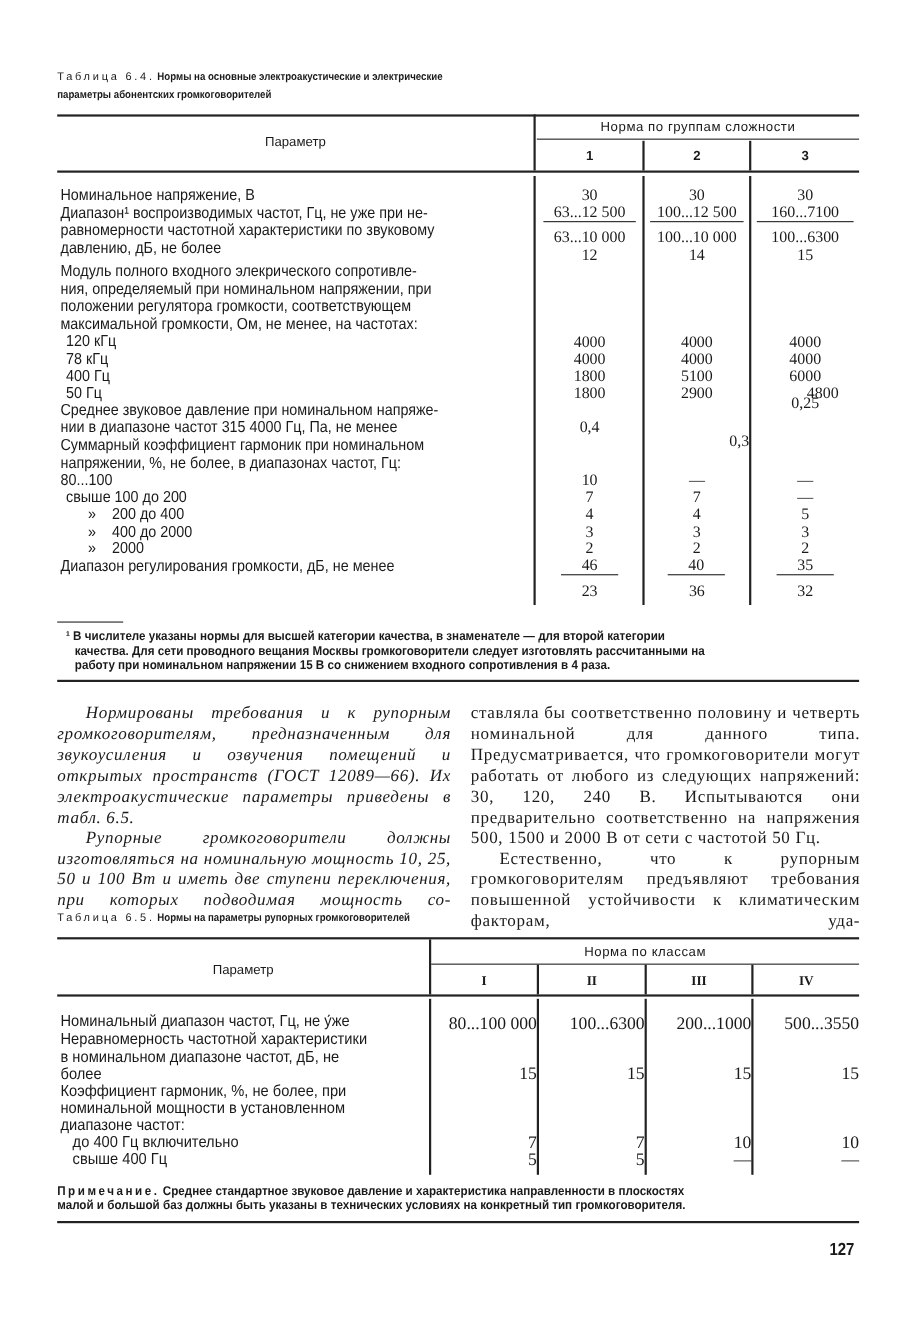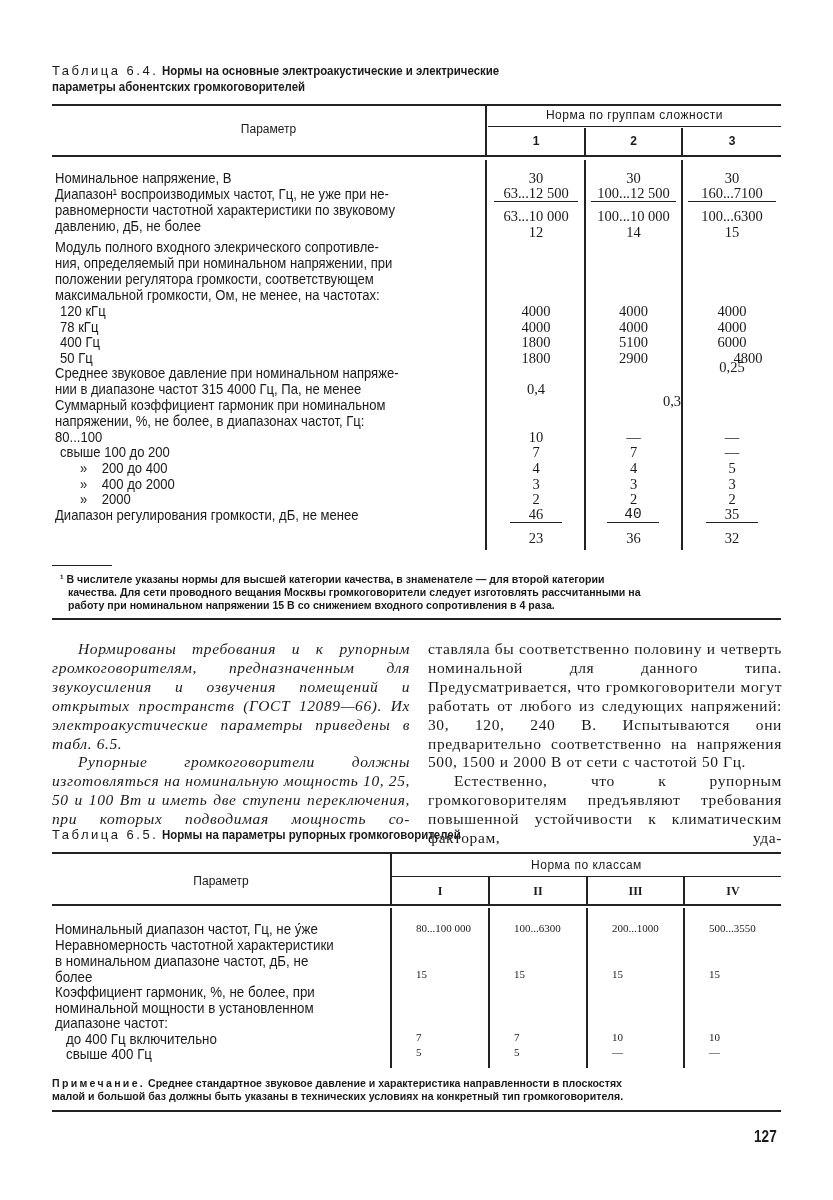--- a/index.html
+++ b/index.html
@@ -1,35 +1,35 @@
 <!DOCTYPE html>
 <html><head>
 <meta charset="utf-8">
 <style>
   html, body { margin: 0; padding: 0; }
   body {
     width: 833px; height: 1200px; background: #ffffff; position: relative; overflow: hidden;
     font-family: "Liberation Serif", "DejaVu Serif", serif; color: #1a1a1a;
   }
   .abs { position: absolute; white-space: nowrap; }
-  .cap { font-family: "Liberation Sans", "DejaVu Sans", sans-serif; font-size: 13px; line-height: 16px; }
+  .cap { font-family: "Liberation Sans", "DejaVu Sans", sans-serif; font-size: 10px; line-height: 16px; }
   .cap .sp { letter-spacing: 2.5px; font-weight: normal; }
   .cap b { font-weight: bold; transform: scaleX(0.88); display: inline-block; transform-origin: left; }
   .hline { position: absolute; background: #222; }
   .vline { position: absolute; background: #222; width: 1.5px; }
   .th { font-family: "Liberation Sans", "DejaVu Sans", sans-serif; font-size: 12px; text-align: center; position: absolute; }
   .param { font-family: "Liberation Sans", "DejaVu Sans", sans-serif; font-size: 14.5px; line-height: 15.4px; position: absolute; left: 55px; transform: scaleX(0.9); transform-origin: left; white-space: nowrap; }
   .cell { font-family: "Liberation Serif", "DejaVu Serif", serif; font-size: 14.5px; position: absolute; text-align: center; line-height: 15.4px; }
   .frac { border-bottom: 1.5px solid #222; }
   .foot { font-family: "Liberation Sans", "DejaVu Sans", sans-serif; font-size: 11.5px; line-height: 13.4px; position: absolute; transform: scaleX(0.92); transform-origin: left; white-space: nowrap; font-weight: bold; }
   .body-text { font-family: "Liberation Serif", "DejaVu Serif", serif; font-size: 15.5px; line-height: 18.9px; position: absolute; text-align: justify; letter-spacing: 0.6px; }
   .body-text p { margin: 0; }
   .indent { text-indent: 26px; }
   .t5param { font-family: "Liberation Sans", "DejaVu Sans", sans-serif; font-size: 14.5px; line-height: 15.6px; position: absolute; left: 55px; width: 330px; transform: scaleX(0.92); transform-origin: left; white-space: nowrap; }
-  .t5cell { font-family: "Liberation Serif", "DejaVu Serif", serif; font-size: 11px; position: absolute; text-align: left; margin-left: 24px; }
+  .t5cell { font-family: "Liberation Serif", "DejaVu Serif", serif; font-size: 16px; position: absolute; text-align: right; }
 </style>
 </head>
 <body>
 
 <div>
   <div class="abs cap" style="left:52px; top:63px;">
     <span class="sp">Таблица 6.4.</span>
     <b>Нормы на основные электроакустические и электрические</b>
   </div>
   <div class="abs cap" style="left:52px; top:79px;">
@@ -105,21 +105,21 @@
   <div class="cell" style="left:586px; width:95px; top:304px;">4000</div>
   <div class="cell" style="left:586px; width:95px; top:320px;">4000</div>
   <div class="cell" style="left:586px; width:95px; top:335px;">5100</div>
   <div class="cell" style="left:586px; width:95px; top:351px;">2900</div>
   <div class="cell" style="left:586px; width:95px; top:394px;text-align:right;">0,3</div>
   <div class="cell" style="left:586px; width:95px; top:430px;">—</div>
   <div class="cell" style="left:586px; width:95px; top:445px;">7</div>
   <div class="cell" style="left:586px; width:95px; top:461px;">4</div>
   <div class="cell" style="left:586px; width:95px; top:477px;">3</div>
   <div class="cell" style="left:586px; width:95px; top:492px;">2</div>
-  <div class="cell" style="left:607px; width:52px; top:507px;font-family:Liberation Mono, monospace;">
+  <div class="cell" style="left:607px; width:52px; top:507px;">
       <span class="frac" style="display:block;">40</span>
     </div>
   <div class="cell" style="left:586px; width:95px; top:531px;">36</div>
 
   <div class="cell" style="left:683px; width:98px; top:171px;">30</div>
   <div class="cell" style="left:688px; width:88px; top:186px;">
       <span class="frac" style="display:block;">160...7100</span>
     </div>
   <div class="cell" style="left:683px; width:98px; top:209px;">100...6300</div>
   <div class="cell" style="left:683px; width:98px; top:225px;">15</div>

